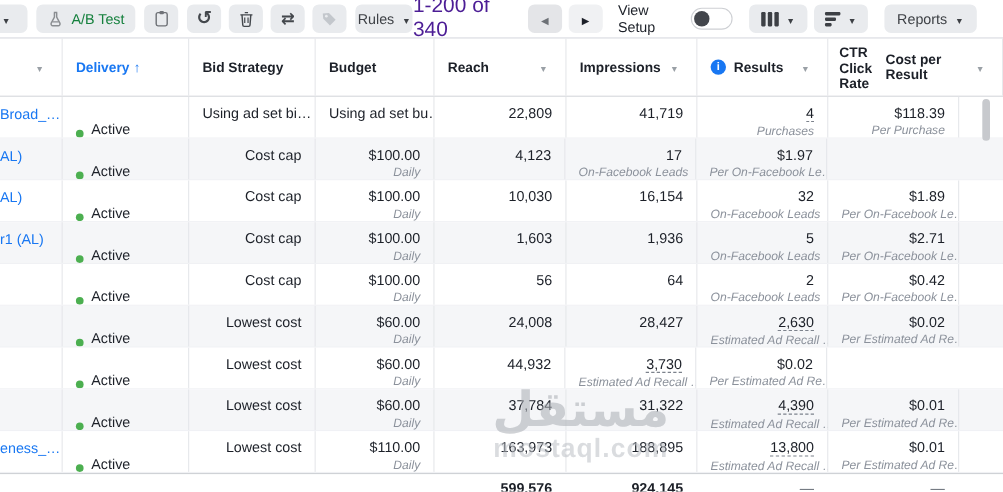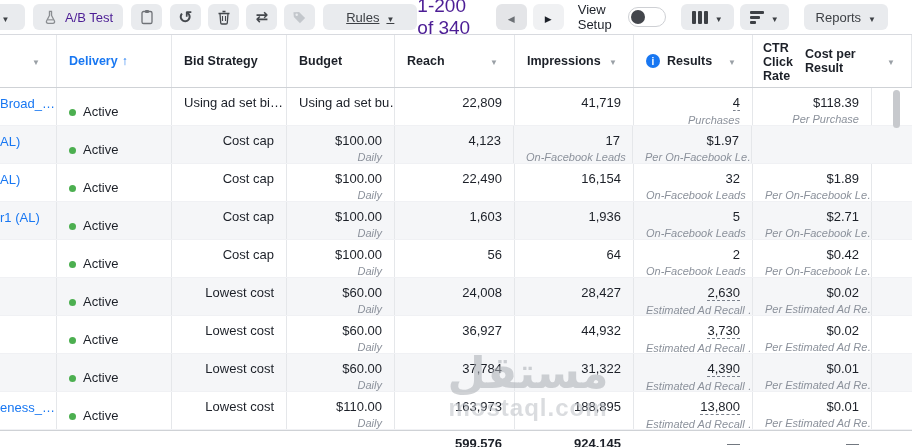--- a/index.html
+++ b/index.html
@@ -13,21 +13,21 @@
 
   
   .toolbar{ display:flex; align-items:center; height:34px; background:#fff; }
   .tb-btn{
     height:26px; margin-top:0; background:#e9ebee; border:none; border-radius:6px;
     display:flex; align-items:center; justify-content:center; gap:7px;
     font-family:inherit; font-size:13px; color:#3d4045; padding:0 10px; cursor:pointer;
     flex:0 0 auto; white-space:nowrap;
   }
   .tb-btn.icon-only{ width:31px; padding:0; }
-  .tb-btn.disabled{ color:#4c1d95; }
+  .tb-btn.disabled{ color:#15803d; }
   .caret::before{ content:"▼"; font-size:8px; line-height:1; position:relative; top:0px; }
   .tb-caret{ color:#3d4045; }
   .undo-glyph::before{ content:"↺"; font-size:17px; font-weight:bold; color:#44484d; }
   .swap-glyph::before{ content:"⇄"; font-size:15px; font-weight:bold; color:#44484d; }
   .tri-left::before{ content:"◀"; font-size:9px; color:#6d7176; }
   .tri-right::before{ content:"▶"; font-size:9px; color:#1c2028; }
 
   .tb-right{ margin-left:auto; margin-right:24px; display:flex; align-items:center; }
   .page-label{ font-size:19px; color:#4c1d95; }
   .pg-btn{ width:32px; }
@@ -58,21 +58,21 @@
 
   .c0{ width:57px; } .c1{ width:115px; } .c2{ width:115px; } .c3{ width:108px; }
   .c4{ width:120px; } .c5{ width:119px; } .c6{ width:119px; } .c7{ width:119px; }
   .c8{ width:40px; border-right:none !important; }
 
   .tr{ display:flex; height:38px; border-bottom:1px solid #f0f1f4; background:#fff; }
   .tr.alt{ background:#f5f6f8; }
   .td{ border-right:1px solid #e5e7ea; padding:7px 12px 0 12px; overflow:hidden; white-space:nowrap; }
   .td.name{ padding:8px 2px 0 0; }
   .td .link{ color:var(--accent,#1877f2); cursor:pointer; }
-  .td.delivery{ display:flex; align-items:center; padding-top:9px; }
+  .td.delivery{ display:flex; align-items:flex-end; padding-top:9px; }
   .dot{ width:7px; height:7px; border-radius:50%; background:var(--status-green,#4caf50); margin:3px 7px 0 0; flex:0 0 auto; }
   .td.num{ text-align:right; }
   .td.num.left{ text-align:left; }
   .sub{ font-size:11px; color:#8b919b; margin-top:3px;font-style:italic; }
   .dashed{ display:inline-block; border-bottom:1px dashed #7c828c; padding-bottom:0px; cursor:pointer; }
 
   .tfoot{ display:flex; height:38px; border-top:1px solid #cfd2d6; background:#fff; }
   .tf{ border-right:1px solid transparent; padding:5px 12px 0 12px; text-align:right; overflow:hidden; }
   .tf.total{ font-weight:700; font-size:13px; }
   .tf.dash{ color:#606770; }
@@ -136,21 +136,21 @@
 
     <button class="tb-btn icon-only" style="margin-left:7px;">
       <span>
         <svg width="15" height="15" viewBox="0 0 16 16">
           <path d="M1.5 2.5 L7.5 2 L14 8.5 L8.5 14 L2 7.5 Z" fill="#c3c7cc"></path>
           <circle cx="5" cy="5" r="1.3" fill="#e9ebee"></circle>
         </svg>
       </span>
     </button>
 
-    <button class="tb-btn" style="margin-left:8px;padding:0 23px;text-decoration:underline;">
+    <button class="tb-btn" style="margin-left:8px;padding:0 2px;">
       <span>Rules</span>
       <span class="caret tb-caret"></span>
     </button>
 
     <div class="tb-right">
       <span class="page-label">1-200 of 340</span>
       <button class="tb-btn icon-only pg-btn" style="margin-left:10px;background:#e4e5e8;">
         <span class="tri-left"></span>
       </button>
       <button class="tb-btn icon-only pg-btn" style="margin-left:6px;background:#f0f1f3;">
@@ -288,21 +288,21 @@
         <span>Active</span>
       </div>
       <div class="td c2 num">
         <span>Cost cap</span>
       </div>
       <div class="td c3 num">
         <div>$100.00</div>
         <div class="sub">Daily</div>
       </div>
       <div class="td c4 num">
-        <span>22,490</span>
+        <span>10,030</span>
       </div>
       <div class="td c5 num">
         <span>16,154</span>
       </div>
       <div class="td c6 num">
         <div><span>32</span></div>
         <div class="sub">On-Facebook Leads</div>
       </div>
       <div class="td c7 num">
         <div>$1.89</div>
@@ -410,23 +410,20 @@
       <div class="td c1 delivery">
         <span class="dot"></span>
         <span>Active</span>
       </div>
       <div class="td c2 num">
         <span>Lowest cost</span>
       </div>
       <div class="td c3 num">
         <div>$60.00</div>
         <div class="sub">Daily</div>
-      </div>
-      <div class="td c4 num">
-        <span>36,927</span>
       </div>
       <div class="td c5 num">
         <span>44,932</span>
       </div>
       <div class="td c6 num">
         <div><span class="dashed">3,730</span></div>
         <div class="sub">Estimated Ad Recall …</div>
       </div>
       <div class="td c7 num">
         <div>$0.02</div>

